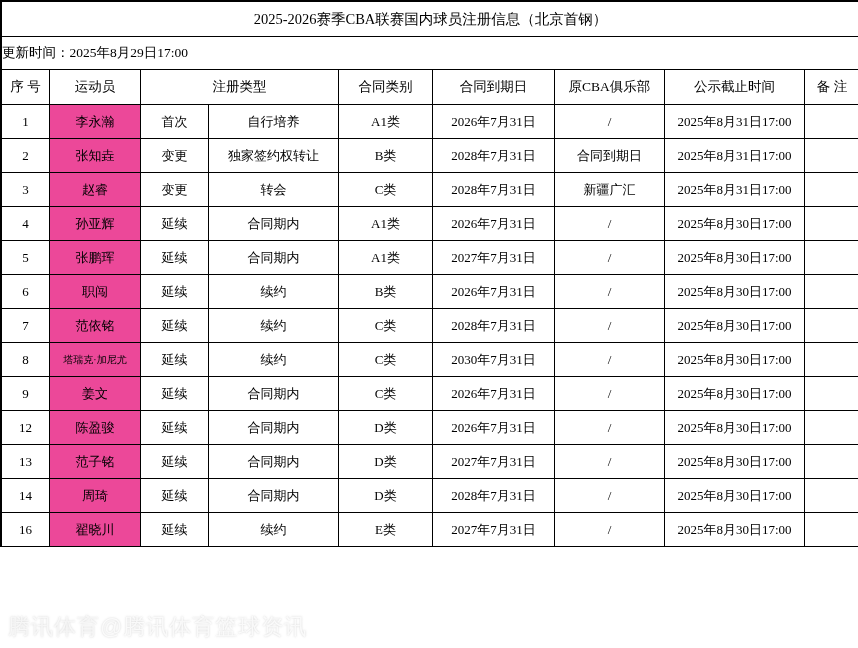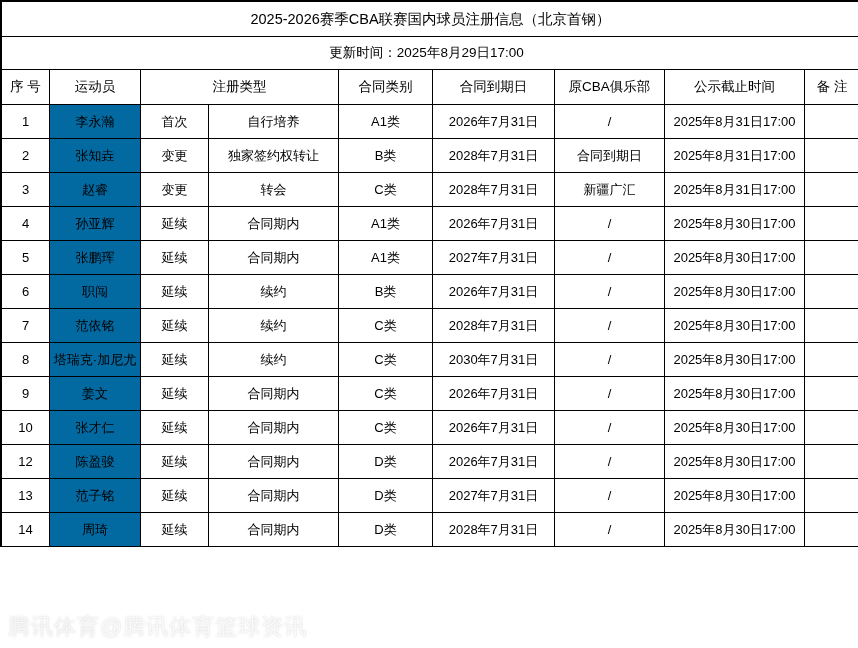--- a/index.html
+++ b/index.html
@@ -13,20 +13,21 @@
     font-family: "Liberation Sans", sans-serif;
     color: #000000;
     overflow: hidden;
     position: relative;
   }
   .sheet {
     width: 858px;
     box-sizing: border-box;
     border-top: 1px solid #000;
     border-left: 1px solid #000;
+    font-family: Liberation Serif, serif;
   }
   table {
     border-collapse: collapse;
     table-layout: fixed;
     width: 858px;
   }
   td, th {
     border-right: 1px solid #000;
     border-bottom: 1px solid #000;
     font-weight: normal;
@@ -40,36 +41,36 @@
   }
   tr.title-row td {
     height: 34px;
     font-size: 14.5px;
     border-left: 1px solid #000;
     border-top: 1px solid #000;
   }
   tr.update-row td {
     height: 32px;
     font-size: 13.5px;
-    text-align: center;
+    text-align: left;
     padding-right: 8px;
     border-left: 1px solid #000;
   }
   tr.header-row td {
     height: 34px;
     font-size: 13.5px;
     border-left: 1px solid #000;
   }
   tr.data-row td {
     height: 33px;
     font-size: 13px;
     border-left: 1px solid #000;
   }
   td.player {
-    background: #0369a1;
+    background: #ec4899;
   }
   td.seq { font-size: 13px; }
   .watermark {
     position: absolute;
     left: 8px;
     bottom: 6px;
     font-size: 22px;
     color: rgba(255,255,255,0.72);
     font-family: "Liberation Sans", sans-serif;
     letter-spacing: 1px;
@@ -186,52 +187,41 @@
         <td>延续</td>
         <td>续约</td>
         <td>C类</td>
         <td>2028年7月31日</td>
         <td>/</td>
         <td>2025年8月30日17:00</td>
         <td></td>
       </tr>
       <tr class="data-row">
         <td class="seq">8</td>
-        <td class="player" style="font-size:13px;margin-left:48px;">塔瑞克·加尼尤</td>
+        <td class="player" style="font-size:10px;margin-left:48px;">塔瑞克·加尼尤</td>
         <td>延续</td>
         <td>续约</td>
         <td>C类</td>
         <td>2030年7月31日</td>
         <td>/</td>
         <td>2025年8月30日17:00</td>
         <td></td>
       </tr>
       <tr class="data-row">
         <td class="seq">9</td>
         <td class="player">姜文</td>
         <td>延续</td>
         <td>合同期内</td>
         <td>C类</td>
         <td>2026年7月31日</td>
         <td>/</td>
         <td>2025年8月30日17:00</td>
         <td></td>
       </tr>
       <tr class="data-row">
-        <td class="seq">10</td>
-        <td class="player">张才仁</td>
-        <td>延续</td>
-        <td>合同期内</td>
-        <td>C类</td>
-        <td>2026年7月31日</td>
-        <td>/</td>
-        <td>2025年8月30日17:00</td>
-        <td></td>
-      </tr>
-      <tr class="data-row">
         <td class="seq">12</td>
         <td class="player">陈盈骏</td>
         <td>延续</td>
         <td>合同期内</td>
         <td>D类</td>
         <td>2026年7月31日</td>
         <td>/</td>
         <td>2025年8月30日17:00</td>
         <td></td>
       </tr>
@@ -246,20 +236,31 @@
         <td>2025年8月30日17:00</td>
         <td></td>
       </tr>
       <tr class="data-row">
         <td class="seq">14</td>
         <td class="player">周琦</td>
         <td>延续</td>
         <td>合同期内</td>
         <td>D类</td>
         <td>2028年7月31日</td>
+        <td>/</td>
+        <td>2025年8月30日17:00</td>
+        <td></td>
+      </tr>
+      <tr class="data-row">
+        <td class="seq">16</td>
+        <td class="player">翟晓川</td>
+        <td>延续</td>
+        <td>续约</td>
+        <td>E类</td>
+        <td>2027年7月31日</td>
         <td>/</td>
         <td>2025年8月30日17:00</td>
         <td></td>
       </tr>
     </tbody>
   </table>
 </div>
 
 <div class="watermark">
   <span>腾讯体育</span><span class="wm-sub">@腾讯体育篮球资讯</span>

